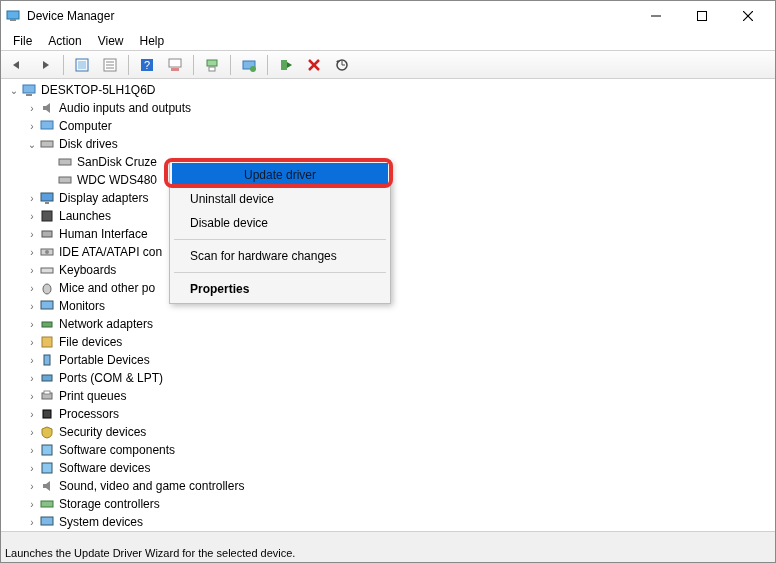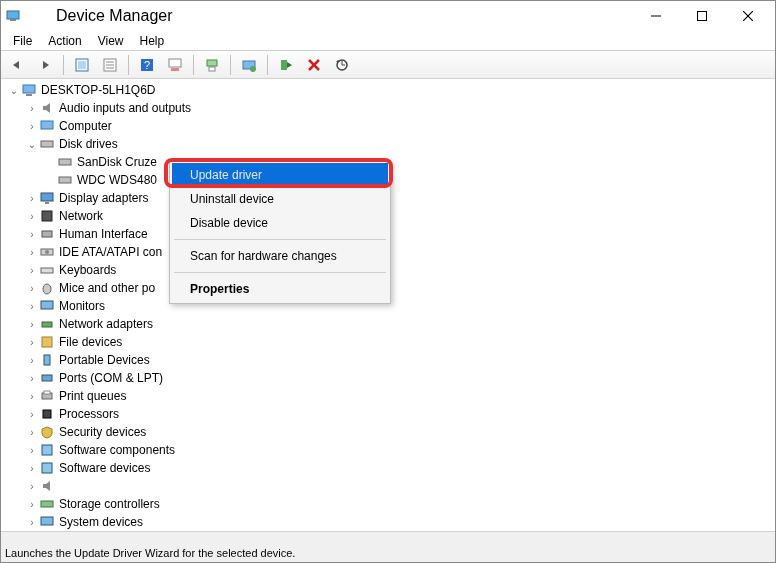--- a/index.html
+++ b/index.html
@@ -14,21 +14,21 @@
   position: relative;
 }
 .titlebar {
   display: flex;
   align-items: center;
   height: 30px;
   padding: 0 4px;
   background: #fff;
 }
 .titlebar .app-icon { width: 16px; height: 16px; margin-right: 6px; display:flex;align-items:center;justify-content:center;}
-.titlebar .title { flex: 1; font-size: 16px; margin-left: 29px; }
+.titlebar .title { flex: 1; font-size: 12px; }
 .titlebar .win-controls { display: flex; }
 .titlebar .win-btn {
   width: 46px; height: 30px; display: flex; align-items: center; justify-content: center;
   font-family: "Segoe UI Symbol", sans-serif; font-size: 12px;
 }
 .menubar {
   display: flex;
   height: 20px;
   padding: 0 4px;
   border-bottom: 1px solid #d0d0d0;
@@ -84,21 +84,22 @@
 }
 .ctx-item {
   height: 24px;
   display: flex;
   align-items: center;
   padding: 0 18px;
   font-size: 12px;
 }
 .ctx-item.highlight {
   background: #0a6fdb;
-  color: #e5e5e5;
+  color: #0f172a;
+  justify-content: center;
 }
 .ctx-sep { height:1px; background:#d0d0d0; margin: 4px 2px; }
 .ctx-bold { font-weight: bold; }
 .highlight-frame {
   position: absolute;
   left: 163px;
   top: 157px;
   width: 229px;
   height: 30px;
   border: 4px solid #e5312f;
@@ -288,21 +289,21 @@
       </span>
     <span>Display adapters</span>
   </div>
   <div class="node indent-1">
     <span class="expander">›</span>
     <span class="node-icon">
         <svg width="14" height="14">
           <rect x="2" y="2" width="10" height="10" fill="#555" stroke="#222"></rect>
         </svg>
       </span>
-    <span>Network</span>
+    <span>Launches</span>
   </div>
   <div class="node indent-1">
     <span class="expander">›</span>
     <span class="node-icon">
         <svg width="14" height="14">
           <rect x="2" y="4" width="10" height="6" fill="#b0b0b0" stroke="#555"></rect>
         </svg>
       </span>
     <span>Human Interface</span>
   </div>
@@ -425,20 +426,21 @@
       </span>
     <span>Software devices</span>
   </div>
   <div class="node indent-1">
     <span class="expander">›</span>
     <span class="node-icon">
         <svg width="14" height="14">
           <path d="M3 5 L6 5 L10 2 L10 12 L6 9 L3 9 Z" fill="#888"></path>
         </svg>
       </span>
+    <span>Sound, video and game controllers</span>
   </div>
   <div class="node indent-1">
     <span class="expander">›</span>
     <span class="node-icon">
         <svg width="14" height="14">
           <rect x="1" y="4" width="12" height="6" fill="#88c088" stroke="#3a7a3a"></rect>
         </svg>
       </span>
     <span>Storage controllers</span>
   </div>

